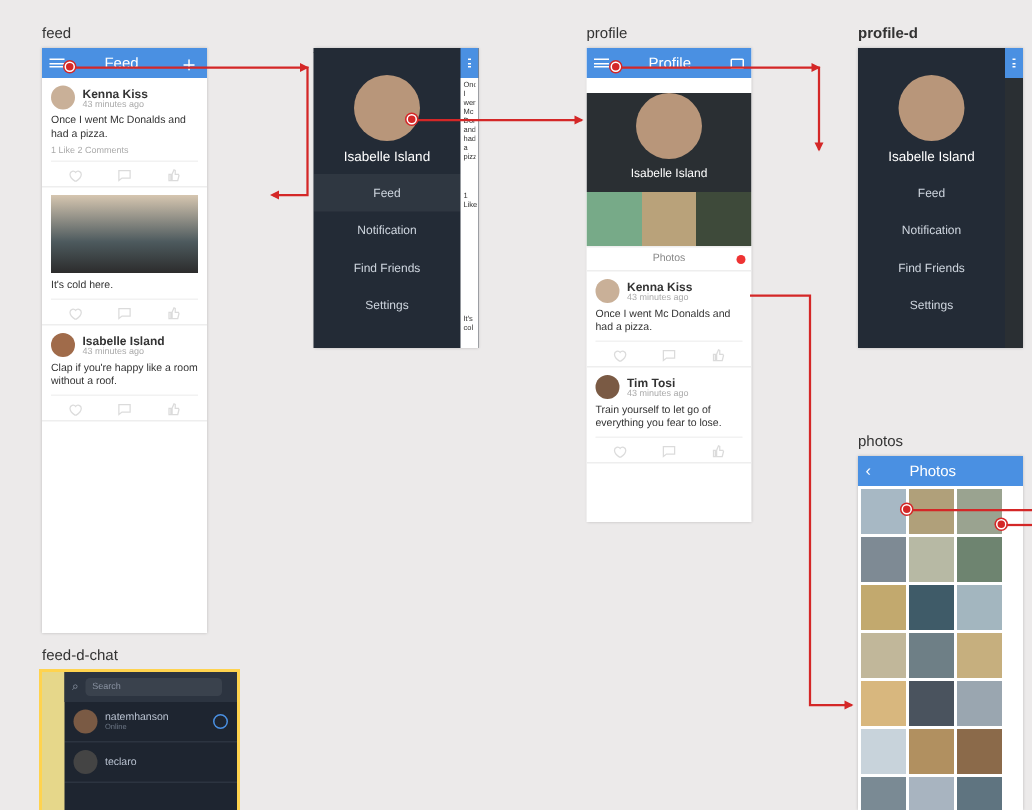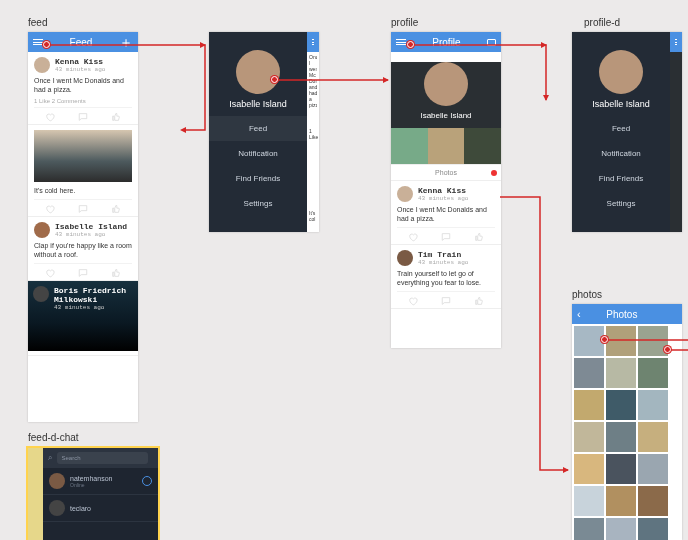--- a/index.html
+++ b/index.html
@@ -37,21 +37,21 @@
     font-size:9px;
     position:relative;
   }
   .ham { width:10px; display:flex; flex-direction:column; gap:1.5px; }
   .ham span { height:1px; background:#fff; display:block; }
   .bar-title { flex:1; text-align:center; font-size:10px; }
   .plus::before, .camera::before { content:""; }
   .plus { font-size:14px; line-height:10px; }
   
   .post { border-bottom:1px solid #eee; padding:5px 6px 0 6px; }
-  .phead { display:flex; gap:5px; margin-bottom:3px;font-family:Liberation Mono, monospace;}
+  .phead { display:flex; align-items:center; gap:5px; margin-bottom:3px;}
   .avatar { width:16px; height:16px; border-radius:50%; background:#c9b098; flex:none;}
   .av-big { width:44px; height:44px; border-radius:50%; background:#b8967a; margin:10px auto 5px auto; display:block;}
   .uname { font-size:8px; color:#333; font-weight:600; }
   .time { font-size:6px; color:#aaa; }
   .body { font-size:7px; color:#333; line-height:1.3; margin-bottom:4px;}
   .meta { font-size:6px; color:#aaa; margin-bottom:3px;}
   .actions { display:flex; justify-content:space-around; border-top:1px solid #f2f2f2; padding:4px 0;}
   .aicn { width:10px; height:8px; opacity:.35; }
   .imgpost { width:100%; height:52px; background:linear-gradient(180deg,#d6c6b0 0%, #4d5a5e 60%, #2c2c2c 100%); margin-bottom:4px;}
   .imgpost.night { background:linear-gradient(180deg,#17303e 0%, #0a1822 60%, #000 100%); }
@@ -83,21 +83,21 @@
   .node { position:absolute; width:7px; height:7px; border-radius:50%; background:#d42727; border:1px solid #fff; box-shadow:0 0 0 1px #d42727; }
   
   .sel { box-shadow:0 0 0 2px #ffd34e; }
 </style>
 </head>
 <body>
 
 <div class="label" style="left:28px; top:17px;">feed</div>
 <div class="label" style="left:209px; top:32px;">feed-d</div>
 <div class="label" style="left:391px; top:17px;">profile</div>
-<div class="label" style="left:584px; top:17px;">profile-d</div>
+<div class="label" style="left:572px; top:17px;font-weight:bold;">profile-d</div>
 <div class="label" style="left:572px; top:289px;">photos</div>
 <div class="label" style="left:28px; top:432px;">feed-d-chat</div>
 
 <div class="screen" style="left:28px; top:32px; width:110px; height:390px;">
   <div class="bar">
     <div class="ham">
         <span></span>
         <span></span>
         <span></span>
       </div>
@@ -159,31 +159,20 @@
           </svg></div>
       <div class="aicn"><svg viewBox="0 0 24 24">
             <path d="M3 4h18v12H8l-5 4z" fill="none" stroke="#999" stroke-width="2"></path>
           </svg></div>
       <div class="aicn"><svg viewBox="0 0 24 24">
             <path d="M4 20h3V10H4zm5 0h9l2-8-1-2h-5V4l-2-1-3 7z" fill="none" stroke="#999" stroke-width="2"></path>
           </svg></div>
     </div>
   </div>
 
-  <div class="post" style="padding:0;">
-    <div class="imgpost night" style="height:70px; position:relative;">
-      <div class="phead" style="padding:5px;">
-        <div class="avatar" style="background:#444;"></div>
-        <div>
-          <div class="uname" style="color:#fff;">Boris Friedrich Milkowski</div>
-          <div class="time" style="color:#ccc;">43 minutes ago</div>
-        </div>
-      </div>
-    </div>
-  </div>
 </div>
 
 <div class="screen darkscreen" style="left:209px; top:32px; width:110px; height:200px;">
   <div class="bar" style="background:#4a90e2; width:12px; position:absolute; right:0; top:0; height:20px; justify-content:center;">
     <div class="ham" style="width:7px;">
         <span></span>
         <span></span>
         <span></span>
       </div>
   </div>
@@ -244,21 +233,21 @@
           </svg></div>
       <div class="aicn"><svg viewBox="0 0 24 24">
             <path d="M4 20h3V10H4zm5 0h9l2-8-1-2h-5V4l-2-1-3 7z" fill="none" stroke="#999" stroke-width="2"></path>
           </svg></div>
     </div>
   </div>
   <div class="post">
     <div class="phead">
       <div class="avatar" style="background:#7a5a44;"></div>
       <div>
-        <div class="uname">Tim Train</div>
+        <div class="uname">Tim Tosi</div>
         <div class="time">43 minutes ago</div>
       </div>
     </div>
     <div class="body">Train yourself to let go of everything you fear to lose.</div>
     <div class="actions">
       <div class="aicn"><svg viewBox="0 0 24 24">
             <path d="M12 21s-8-5-8-11a5 5 0 0 1 9-3 5 5 0 0 1 9 3c0 6-8 11-8 11z" fill="none" stroke="#999" stroke-width="2"></path>
           </svg></div>
       <div class="aicn"><svg viewBox="0 0 24 24">
             <path d="M3 4h18v12H8l-5 4z" fill="none" stroke="#999" stroke-width="2"></path>

